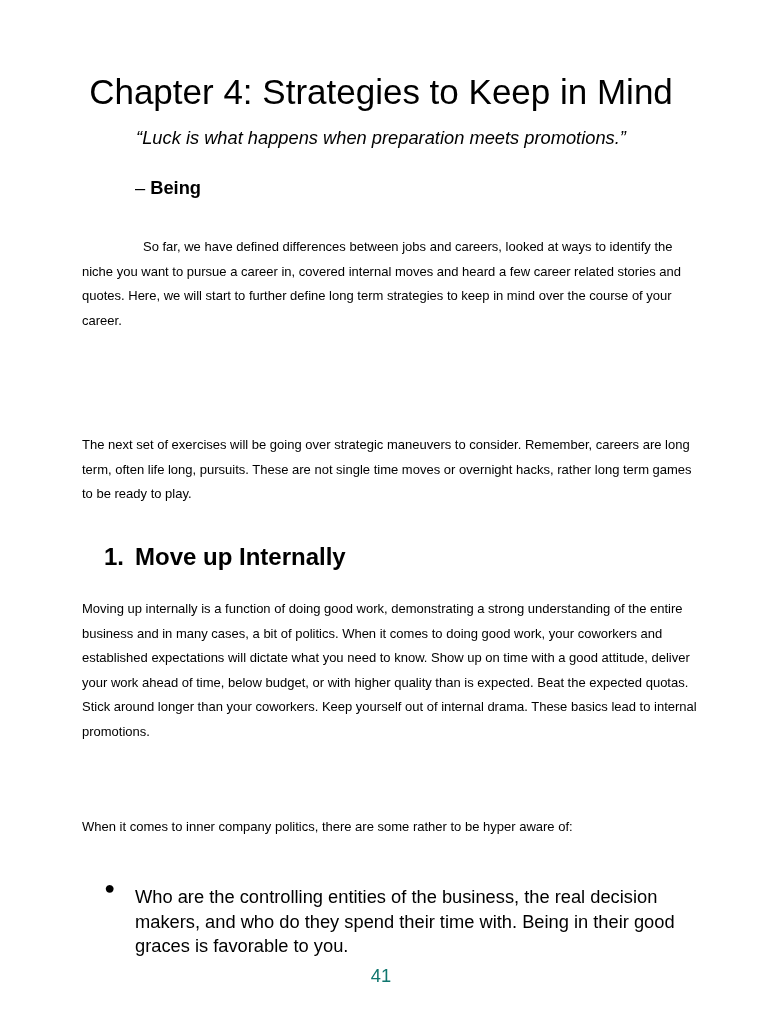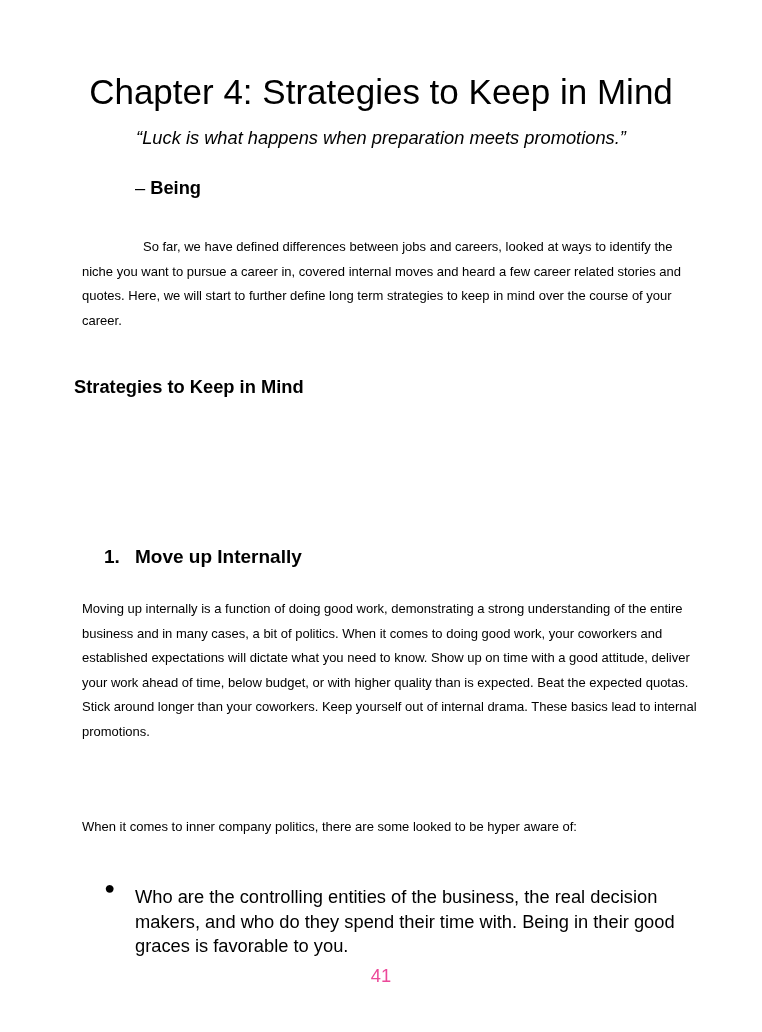--- a/index.html
+++ b/index.html
@@ -8,48 +8,48 @@
     .page { position: absolute; left: 0; top: 0; width: 762px; height: 1032px; }
     .title { position: absolute; left: 0; width: 762px; top: 70px; text-align: center;
       font-size: 35px; line-height: 44px; font-weight: normal; margin: 0; }
     .quote { position: absolute; left: 0; width: 762px; top: 126px; text-align: center;
       font-size: 18.3px; font-style: italic; line-height: 24px; margin: 0; }
     .author { position: absolute; left: 135px; top: 176px; font-size: 18.3px; line-height: 24px; margin: 0; }
     .author b { font-weight: bold; }
     .para { position: absolute; left: 74px; width: 620px; font-size: 13px; line-height: 24.5px; margin: 8px; }
     .indent { text-indent: 61px; }
     .h2 { position: absolute; left: 74px; font-size: 18.3px; line-height: 24px; font-weight: bold; margin: 0; }
-    .numitem { position: absolute; left: 104px; font-size: 19px; line-height: 24px; font-weight: bold; margin: 0; }
+    .numitem { position: absolute; left: 104px; font-size: 24px; line-height: 24px; font-weight: bold; margin: 0; }
     .numitem .num { display: inline-block; width: 31px; }
     .bullet { position: absolute; left: 104px; width: 590px; font-size: 18.3px; line-height: 24.5px; margin: 0; }
     .bullet .dot { position: absolute; left: 0; top: 0; }
     .bullet .btext { display: block; margin-left: 31px; margin-top: 9px; }
     .pagenum { position: absolute; left: 0; width: 762px; top: 964px; text-align: center;
-      font-size: 18.3px; line-height: 24px; color: #ec4899; }
+      font-size: 18.3px; line-height: 24px; color: #0f766e; }
   </style>
 </head>
 <body>
 
 <div class="page">
   <h1 class="title">Chapter 4: Strategies to Keep in Mind</h1>
 
   <p class="quote">“Luck is what happens when preparation meets promotions.”</p>
 
   <p class="author"><span>– </span><b>Being</b></p>
 
   <p class="para indent" style="top:227px;">So far, we have defined differences between jobs and careers, looked at ways to identify the niche you want to pursue a career in, covered internal moves and heard a few career related stories and quotes. Here, we will start to further define long term strategies to keep in mind over the course of your career.</p>
 
-  <h2 class="h2" style="top:375px;">Strategies to Keep in Mind</h2>
 
+  <p class="para" style="top:425px;">The next set of exercises will be going over strategic maneuvers to consider. Remember, careers are long term, often life long, pursuits. These are not single time moves or overnight hacks, rather long term games to be ready to play.</p>
 
   <p class="numitem" style="top:545px;"><span class="num">1.</span><span>Move up Internally</span></p>
 
   <p class="para" style="top:589px;">Moving up internally is a function of doing good work, demonstrating a strong understanding of the entire business and in many cases, a bit of politics. When it comes to doing good work, your coworkers and established expectations will dictate what you need to know. Show up on time with a good attitude, deliver your work ahead of time, below budget, or with higher quality than is expected. Beat the expected quotas. Stick around longer than your coworkers. Keep yourself out of internal drama. These basics lead to internal promotions.</p>
 
-  <p class="para" style="top:807px;">When it comes to inner company politics, there are some looked to be hyper aware of:</p>
+  <p class="para" style="top:807px;">When it comes to inner company politics, there are some rather to be hyper aware of:</p>
 
   <p class="bullet" style="top:876px;">
     <span class="dot">●</span>
     <span class="btext">Who are the controlling entities of the business, the real decision makers, and who do they spend their time with. Being in their good graces is favorable to you.</span>
   </p>
 
   <div class="pagenum">41</div>
 </div>
 
 </body></html>

